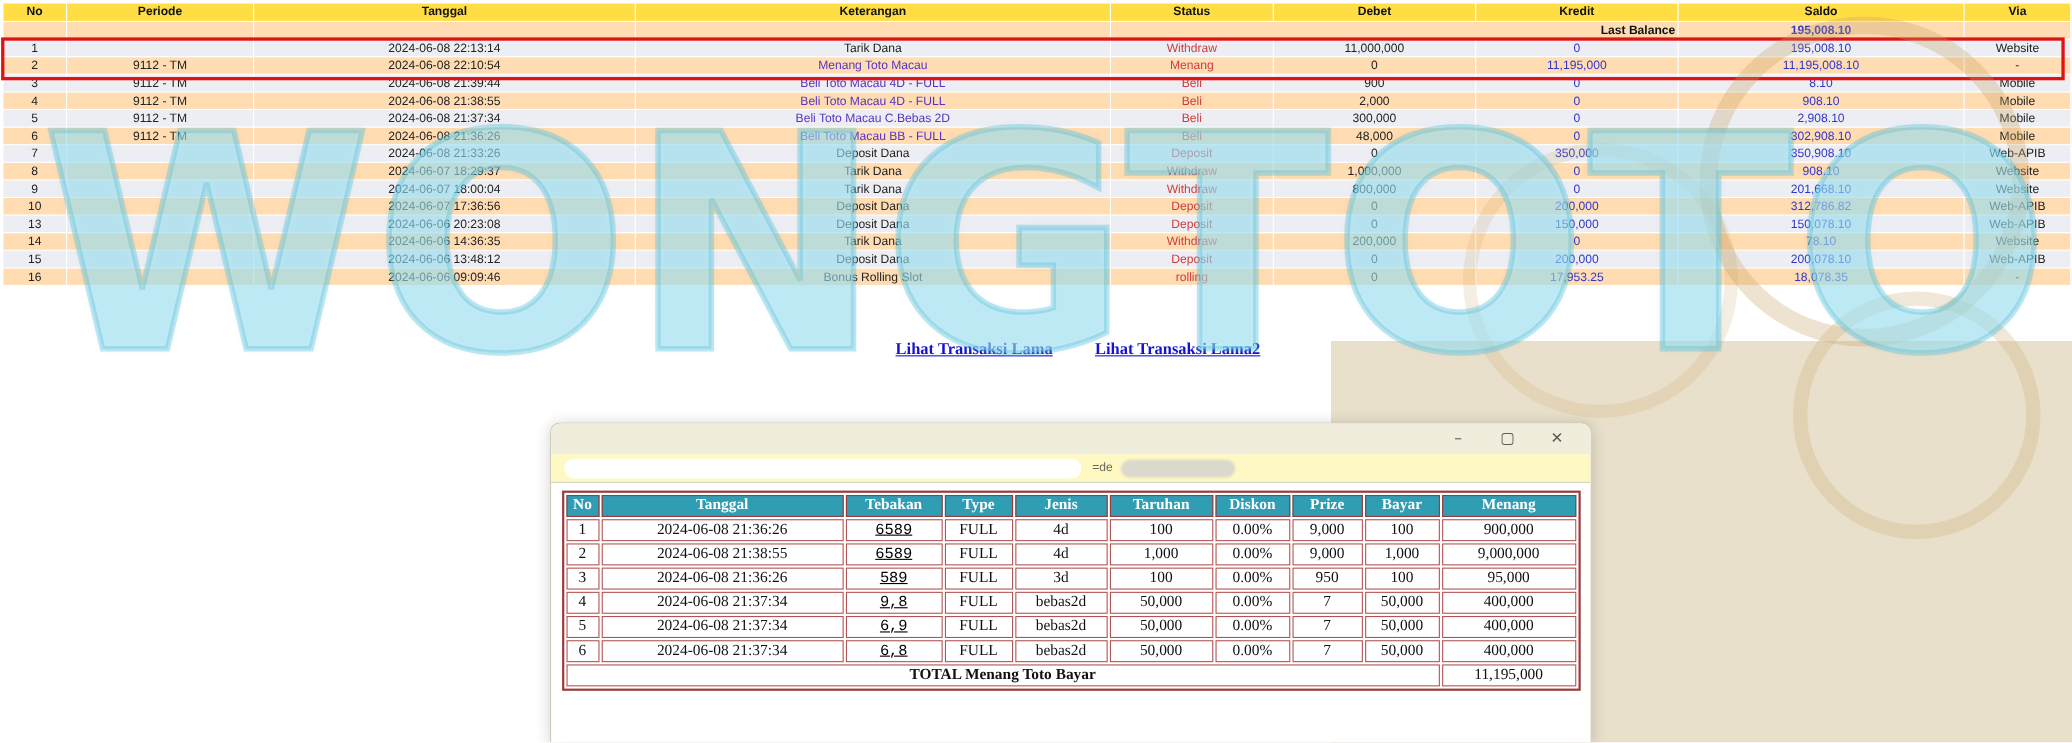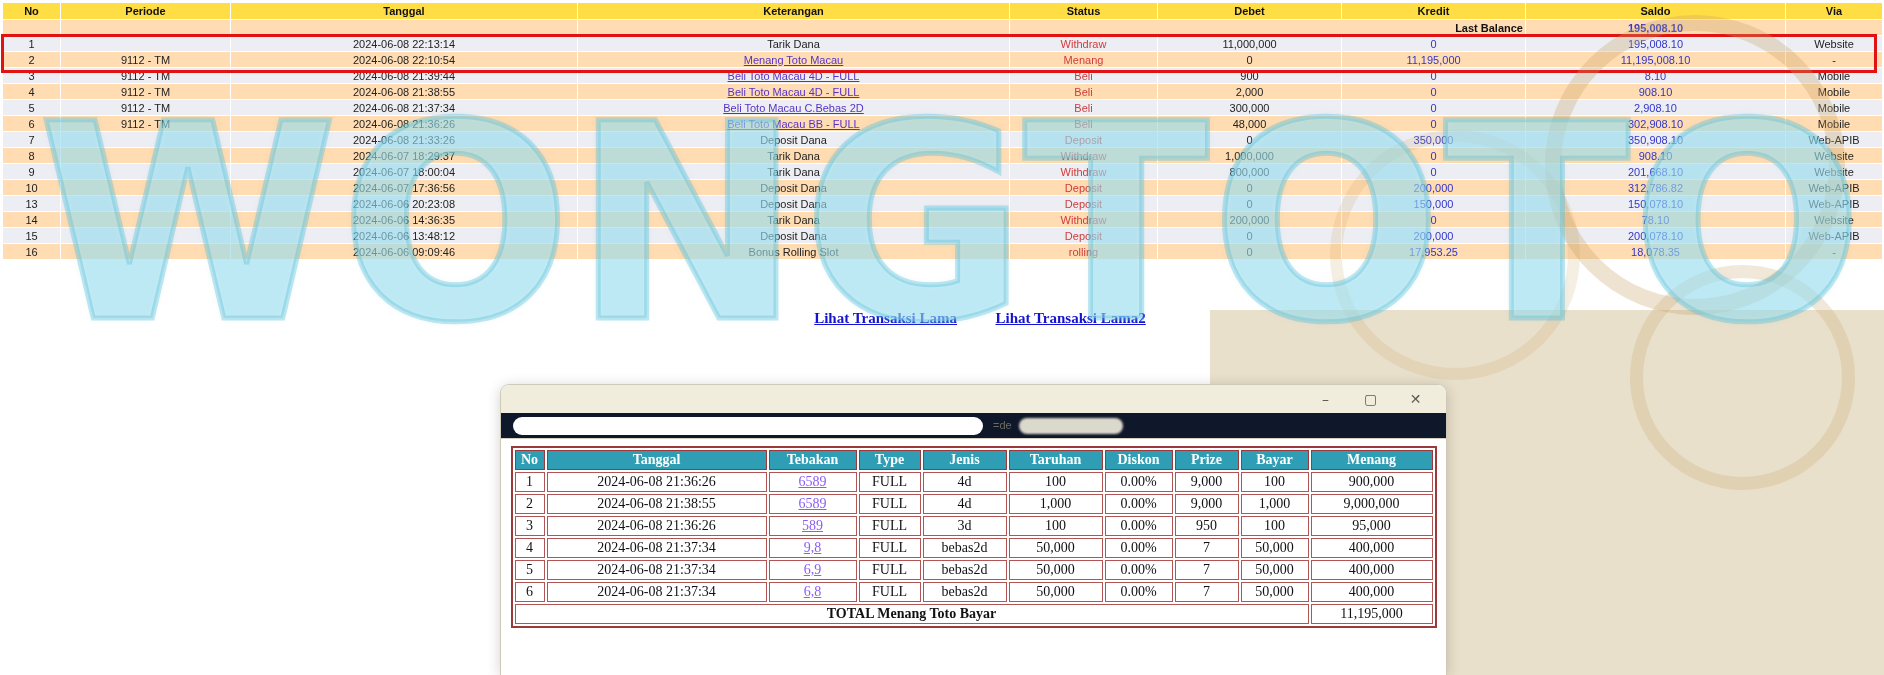--- a/index.html
+++ b/index.html
@@ -15,21 +15,21 @@
   .main-table { position: absolute; left: 2px; top: 2px; width: 1880px; z-index: 10;
                 border-collapse: collapse; table-layout: fixed;
                 font: 11px "Liberation Sans", sans-serif; text-align: center; }
   .main-table th { background: #FFDD44; color: #111; font-weight: bold;
                    height: 17px; border: 1px solid #fff; padding: 0 2px; }
   .main-table td { height: 16px; line-height: 14px; border: 1px solid #fff; padding: 0 2px; color: #222; }
   tr.light  td { background: #EDEEF3; }
   tr.peach  td { background: #FFDCB2; }
   .c-status { color: #D03B3B !important; }
   .c-kredit, .c-saldo { color: #3136C9 !important; }
-  .ket-link { color: #5633C6; text-decoration: underline; cursor: pointer; }
+  .ket-link { color: #5633C6; cursor: pointer; }
   .lb-label { font-weight: bold; color: #111 !important; text-align: right; }
   .lb-saldo { font-weight: bold; color: #3136C9 !important; }
 
   
   .red-box { position: absolute; left: 1px; top: 34px; width: 1876px; height: 39px;
              border: 3px solid #E01212; z-index: 25; pointer-events: none; }
 
   
   .links-row { position: absolute; left: 18px; top: 309px; width: 1884px; text-align: center; z-index: 10; padding-left: 40px; }
   .links-row a { font: bold 15px "Liberation Serif", serif; color: #1513D2;
@@ -37,39 +37,39 @@
 
   
   .popup { position: absolute; left: 500px; top: 384px; width: 947px; height: 291px; z-index: 20;
            background: #fff; border: 1px solid #cfcab8; border-bottom: none;
            border-radius: 9px 9px 0 0; box-shadow: 0 2px 14px rgba(0,0,0,0.18); overflow: hidden; }
   .titlebar { height: 28px; background: #F1EDDC; border-radius: 8px 8px 0 0;
               display: flex; align-items: center; justify-content: flex-end; }
   .win-btn { width: 45px; text-align: center; color: #5c5c52;
              font: 14px "DejaVu Sans", sans-serif; cursor: pointer; }
   .win-btn.close { margin-right: 8px; }
-  .addrbar { height: 26px; background: #0f172a; border-bottom: 1px solid #d6d2c2; position: relative; }
+  .addrbar { height: 26px; background: #fef9c3; border-bottom: 1px solid #d6d2c2; position: relative; }
   .addr-pill { position: absolute; left: 12px; top: 4px; width: 470px; height: 18px;
                background: #fff; border-radius: 9px; }
   .addr-text { position: absolute; left: 492px; top: 6px; font: 11px "Liberation Sans", sans-serif; color: #6b6b60; }
   .addr-blur { position: absolute; left: 518px; top: 5px; width: 104px; height: 16px;
                background: #DBD8CC; border-radius: 8px; filter: blur(1px); }
 
   .popup-title { margin-top: 10px; text-align: center; font: 16px "Liberation Serif", serif; color: #111; }
   .title-blur { display: inline-block; width: 58px; height: 13px; background: #e2e2e2;
                 border-radius: 2px; filter: blur(1px); }
   .title-orange { color: #E89A35; }
 
   .popup-table { margin: 7px auto 0; border-collapse: separate; border-spacing: 2px;
                  border: 2px solid #9A3A3A; background: #fff;
                  font: 14px "Liberation Serif", serif; text-align: center; }
   .popup-table th { background: #2F9DB4; color: #fff; font-weight: bold;
                     border: 1px solid #9A3A3A; height: 20px; padding: 0 3px; }
   .popup-table td { border: 1px solid #B35454; height: 20px; padding: 0 3px; color: #111; }
-  .teb-link { color: #8b5cf6; text-decoration: underline; cursor: pointer; }
+  .teb-link { color: #000000; text-decoration: underline; cursor: pointer; font-family: Liberation Mono, monospace; }
   .total-label { font-weight: bold; }
 
   
   .wm-text { position: absolute; left: 38px; top: 75px; width: 1840px; z-index: 40;
              font: bold 272px "DejaVu Sans", sans-serif; letter-spacing: 2px; line-height: 1.1;
              color: rgba(158, 223, 240, 0.50);
              -webkit-text-stroke: 5px rgba(70, 185, 214, 0.33);
              text-shadow: 0 0 6px rgba(120, 205, 228, 0.25);
              pointer-events: none; white-space: nowrap; }
   .wm-ring { position: absolute; border-radius: 50%; z-index: 39; pointer-events: none; }

